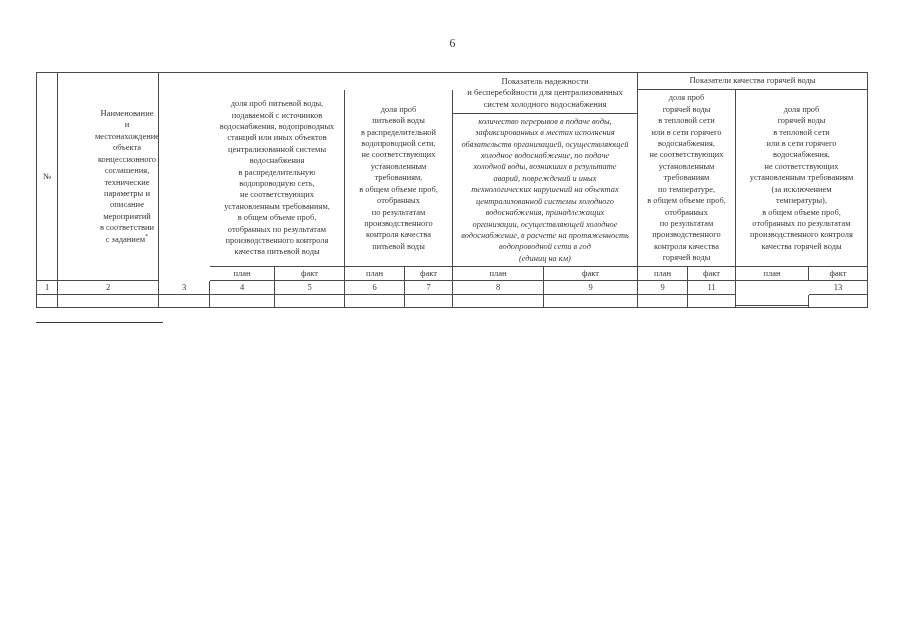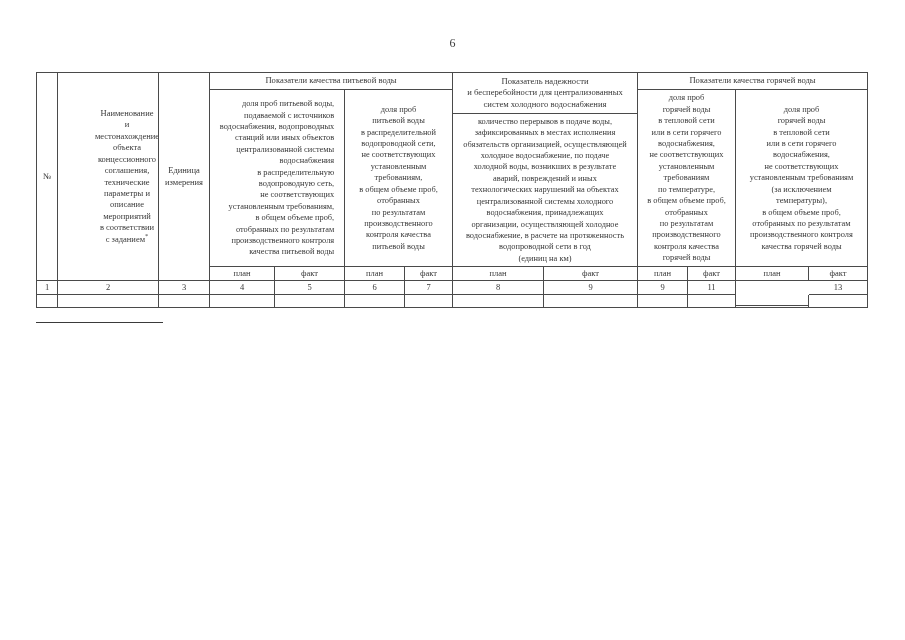--- a/index.html
+++ b/index.html
@@ -72,30 +72,27 @@
 объекта
 концессионного
 соглашения,
 технические
 параметры и описание
 мероприятий
 в соответствии
 с заданием</span><sup class="mark">*</sup></div>
     </div>
 
-    <div class="c" style="grid-area:1/3/5/4;">Единица
-измерения</div>
-
-    <div class="c gt" style="grid-area:1/4/2/8;">Показатели качества питьевой воды</div>
+
     <div class="c gt" style="grid-area:1/10/2/14;">Показатели качества горячей воды</div>
     <div class="c gt" style="grid-area:1/8/3/10;">Показатель надежности
 и бесперебойности для централизованных
 систем холодного водоснабжения</div>
 
-    <div class="c desc" style="grid-area:2/4/4/6;text-align:right;">доля проб питьевой воды,
+    <div class="c desc" style="grid-area:2/4/4/6;">доля проб питьевой воды,
 подаваемой с источников
 водоснабжения, водопроводных
 станций или иных объектов
 централизованной системы
 водоснабжения
 в распределительную
 водопроводную сеть,
 не соответствующих
 установленным требованиям,
 в общем объеме проб,
@@ -108,21 +105,21 @@
 водопроводной сети,
 не соответствующих
 установленным
 требованиям,
 в общем объеме проб,
 отобранных
 по результатам
 производственного
 контроля качества
 питьевой воды</div>
-    <div class="c desc" style="grid-area:3/8/4/10;">количество перерывов в подаче воды,
+    <div class="c desc" style="grid-area:3/8/4/10;font-style:italic;">количество перерывов в подаче воды,
 зафиксированных в местах исполнения
 обязательств организацией, осуществляющей
 холодное водоснабжение, по подаче
 холодной воды, возникших в результате
 аварий, повреждений и иных
 технологических нарушений на объектах
 централизованной системы холодного
 водоснабжения, принадлежащих
 организации, осуществляющей холодное
 водоснабжение, в расчете на протяженность

